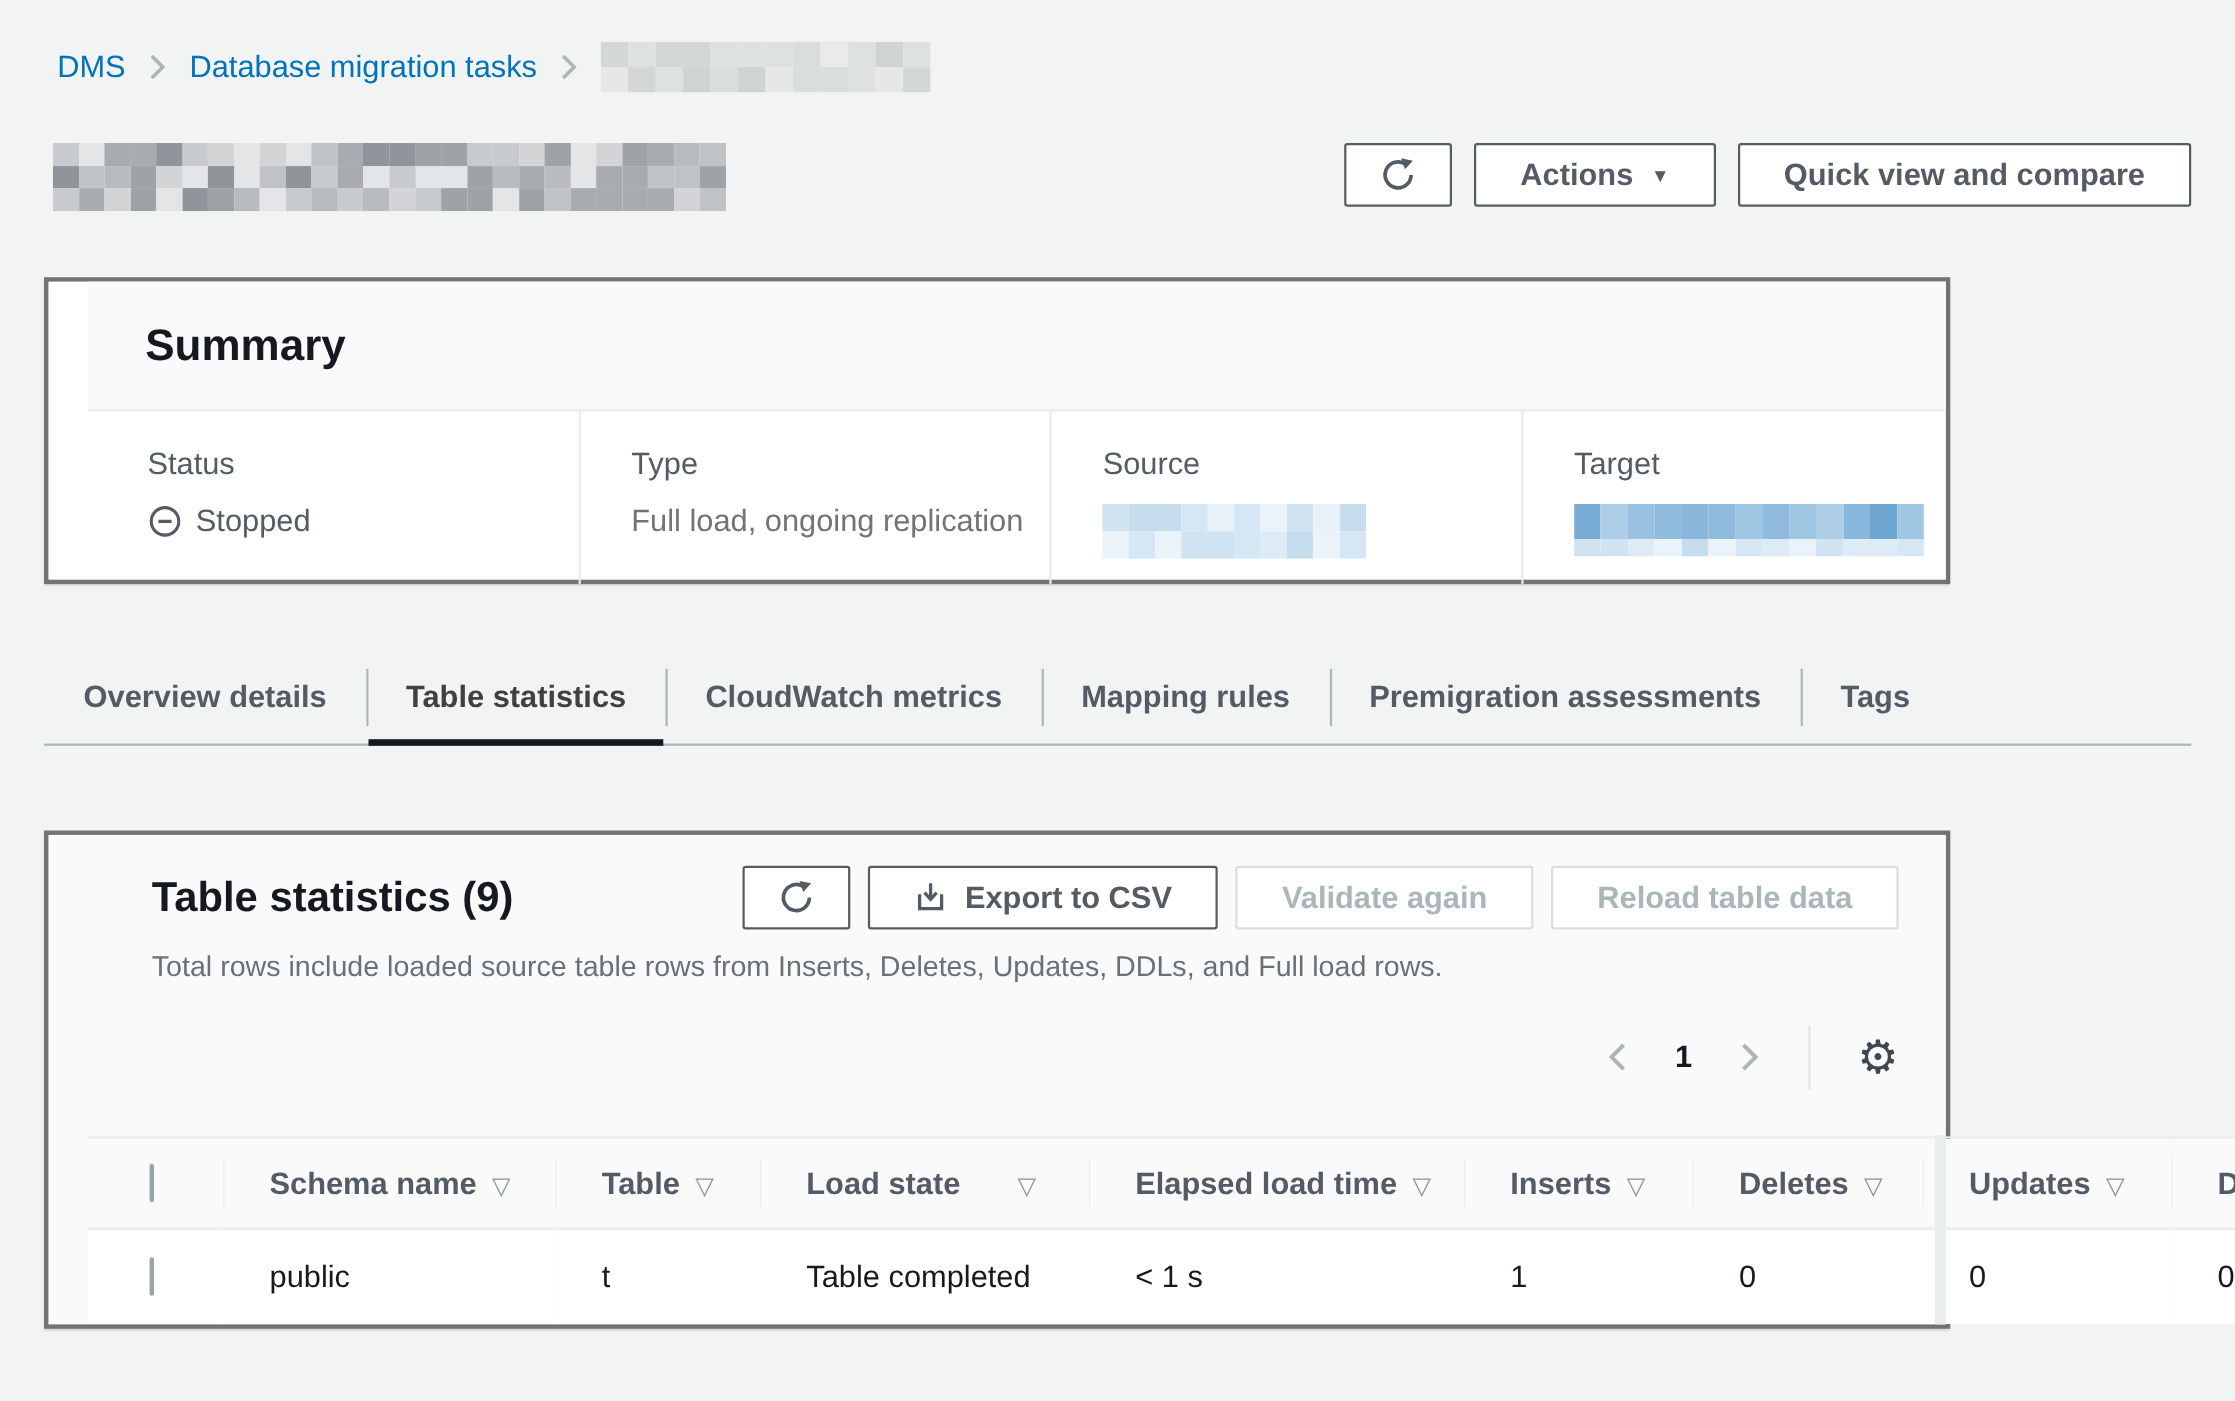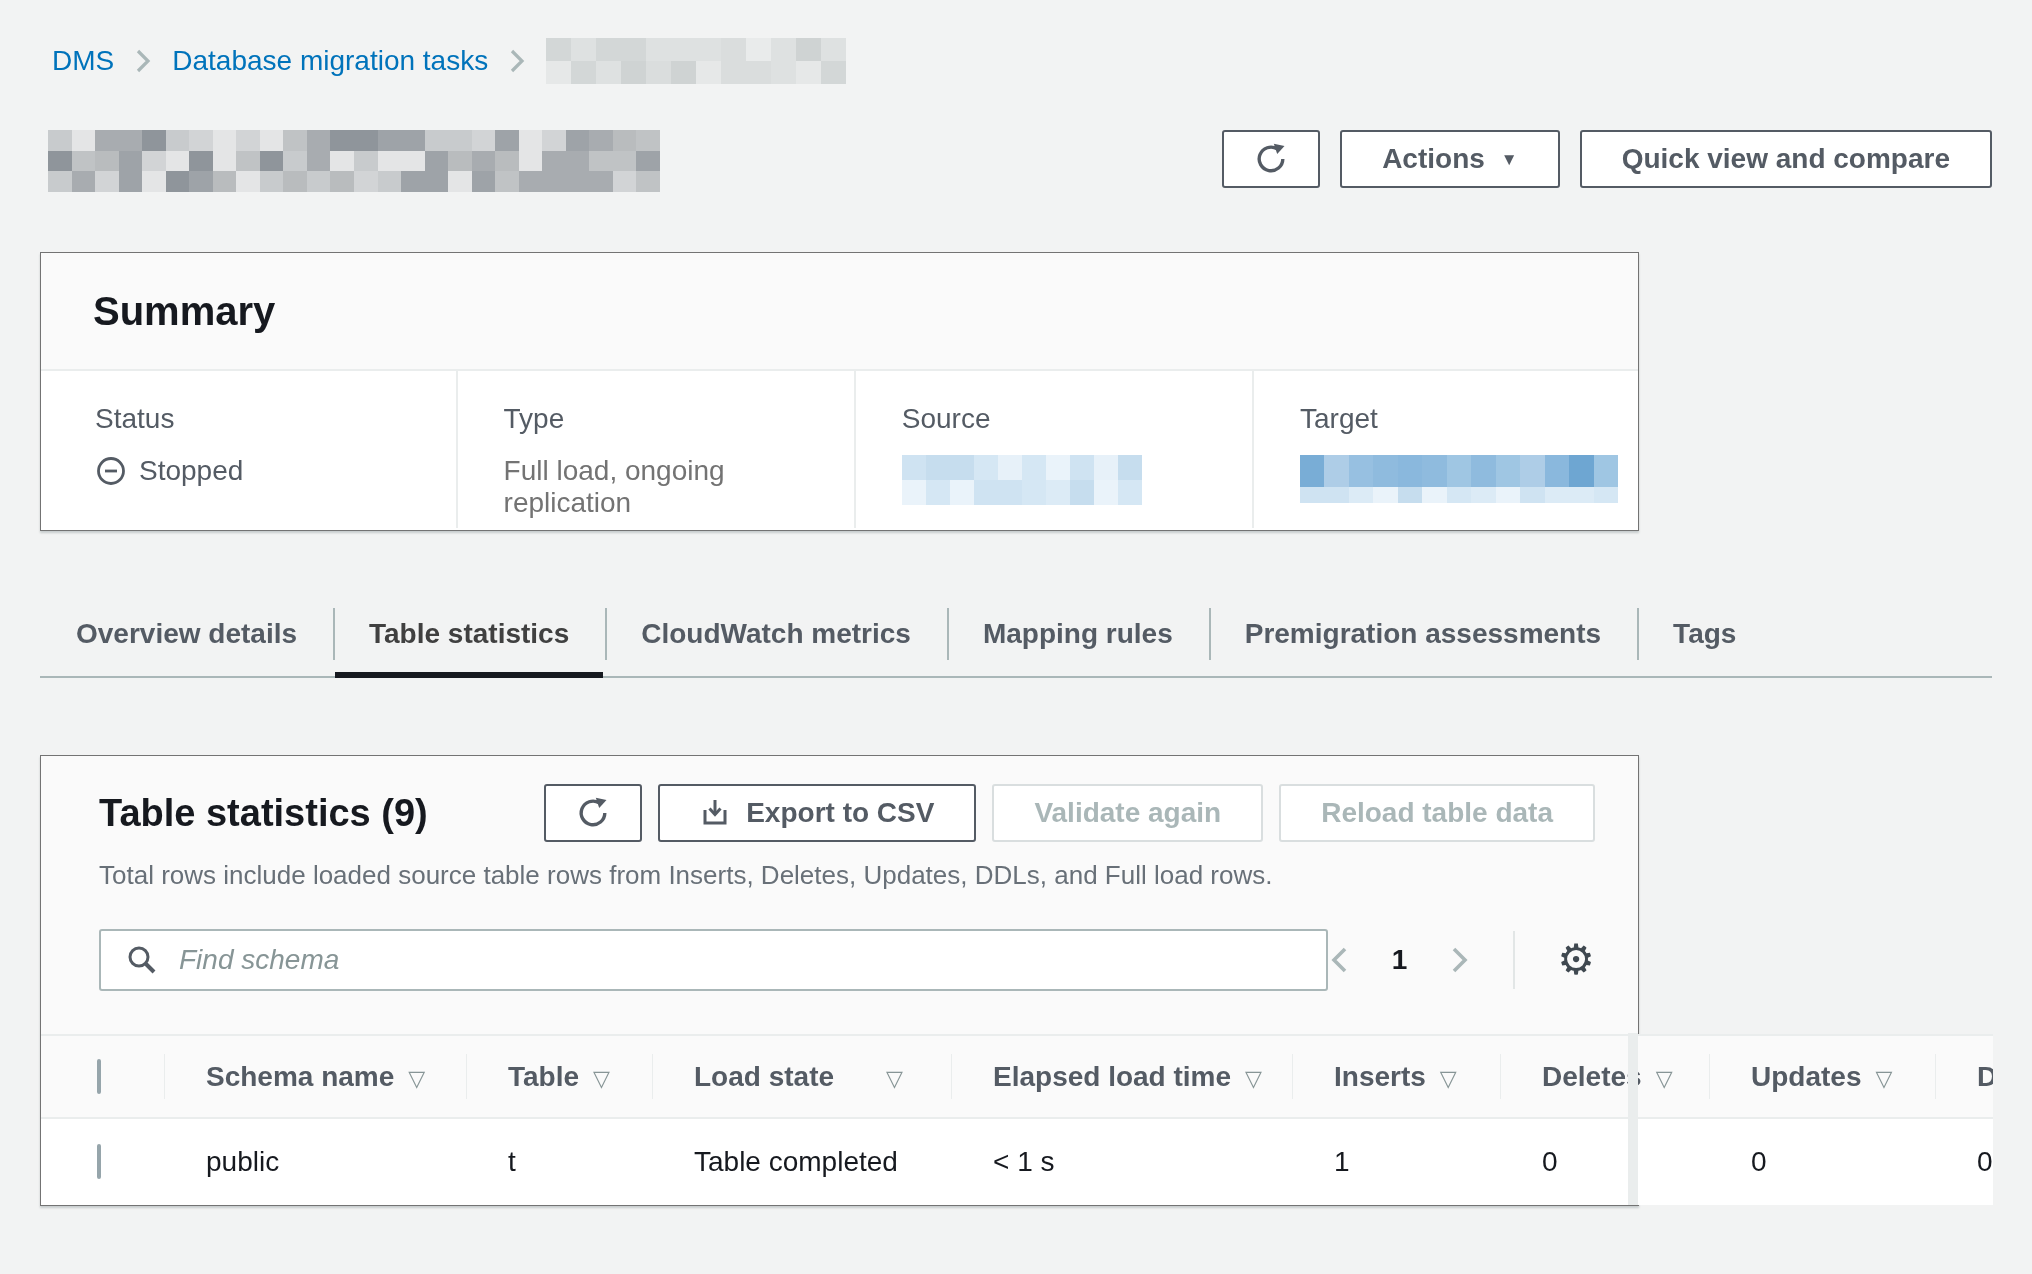--- a/index.html
+++ b/index.html
@@ -29,22 +29,22 @@
     height:58px; padding:0 40px; background:#fff;
     border:2px solid #545b64; border-radius:3px;
     font-size:28px; font-weight:bold; color:#545b64; cursor:pointer;
     font-family:"Liberation Sans","DejaVu Sans",sans-serif;
   }
   .btn-icon { width:98px; padding:0; }
   .btn.disabled { border-color:#d9dedf; color:#aab7b8; cursor:default; }
   .caret { font-size:17px; line-height:1; }
   
   .panel {
-    position:absolute; left:40px; width:1599px; background:#fff;
-    border:1px solid #737373; box-shadow:0 2px 2px 0 rgba(0,28,36,.18);
+    position:absolute; left:40px; width:1733px; background:#fff;
+    border:4px solid #737373; box-shadow:0 2px 2px 0 rgba(0,28,36,.18);padding-left:36px;
   }
   .summary-panel { top:252px; height:279px; }
   .panel-header {
     height:118px; display:flex; align-items:center; padding-left:52px;
     background:#fafafa; border-bottom:2px solid #eaeded;
   }
   .panel-title { font-size:40px; font-weight:bold; color:#16191f; }
   .panel-body { display:flex; height:157px; }
   .field { padding:32px 20px 0 46px; }
   .field.first { width:502px; padding-left:54px; }
@@ -366,29 +366,20 @@
       </button>
       <button class="btn disabled">
         <span>Reload table data</span>
       </button>
     </div>
   </div>
 
   <p class="tp-desc">Total rows include loaded source table rows from Inserts, Deletes, Updates, DDLs, and Full load rows.</p>
 
   <div class="tp-filter">
-    <div class="search-box">
-      <span>
-        <svg width="34" height="34" viewBox="0 0 34 34">
-            <circle cx="14" cy="14" r="9" fill="none" stroke="#545b64" stroke-width="3"></circle>
-            <line x1="21" y1="21" x2="29" y2="29" stroke="#545b64" stroke-width="4"></line>
-          </svg>
-      </span>
-      <input type="text" placeholder="Find schema" style="">
-    </div>
     <div class="pagination">
       <span class="pg-btn">
         <svg width="22" height="32" viewBox="0 0 22 32">
             <polyline points="17,5 6,16 17,27" fill="none" stroke="#aab7b8" stroke-width="3.6"></polyline>
           </svg>
       </span>
       <span class="page-num">1</span>
       <span class="pg-btn">
         <svg width="22" height="32" viewBox="0 0 22 32">
             <polyline points="5,5 16,16 5,27" fill="none" stroke="#aab7b8" stroke-width="3.6"></polyline>

